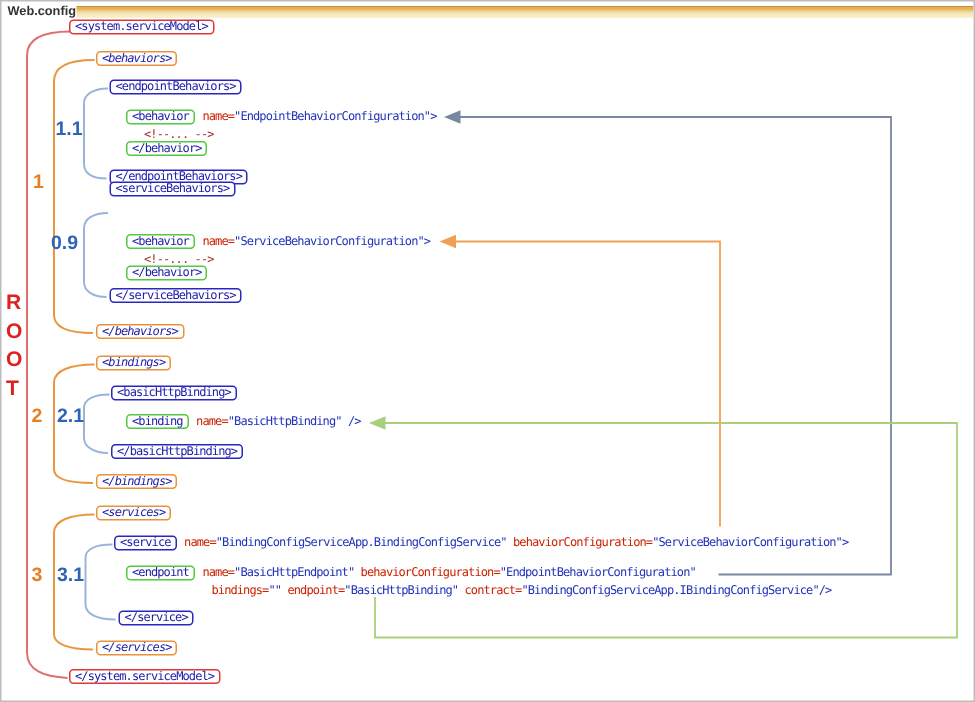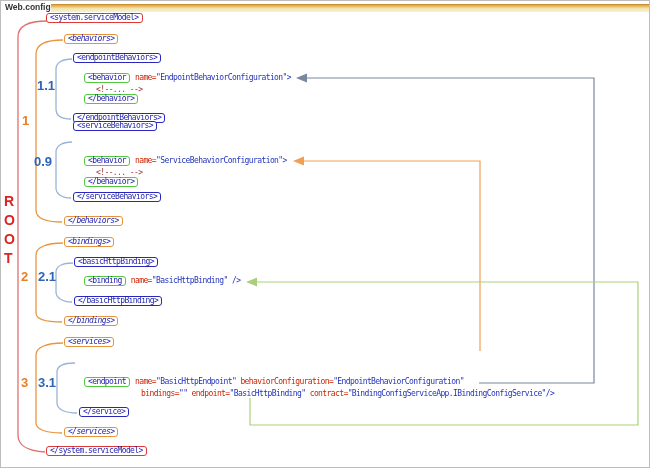--- a/index.html
+++ b/index.html
@@ -149,20 +149,23 @@
   </div>
 
   <div class="row" style="left:63px;top:315px">
     <span class="box orange">&lt;/bindings&gt;</span>
   </div>
 
   <div class="row" style="left:63px;top:336px">
     <span class="box orange">&lt;services&gt;</span>
   </div>
 
+  <div class="row" style="left:75px;top:356px">
+    <span class="box blue">&lt;service</span><span class="attrs"><span class="an">name=</span><span class="av">"BindingConfigServiceApp.BindingConfigService"</span><span class="an"> behaviorConfiguration=</span><span class="av">"ServiceBehaviorConfiguration"&gt;</span></span>
+  </div>
 
   <div class="row" style="left:83px;top:376px">
     <span class="box green">&lt;endpoint</span><span class="attrs"><span class="an">name=</span><span class="av">"BasicHttpEndpoint"</span><span class="an"> behaviorConfiguration=</span><span class="av">"EndpointBehaviorConfiguration"</span></span>
   </div>
 
   <div class="row" style="left:140px;top:389px">
     <span class="an">bindings=</span><span class="av">""</span><span class="an"> endpoint=</span><span class="av">"BasicHttpBinding"</span><span class="an"> contract=</span><span class="av">"BindingConfigServiceApp.IBindingConfigService"/&gt;</span>
   </div>
 
   <div class="row" style="left:78px;top:406px">

